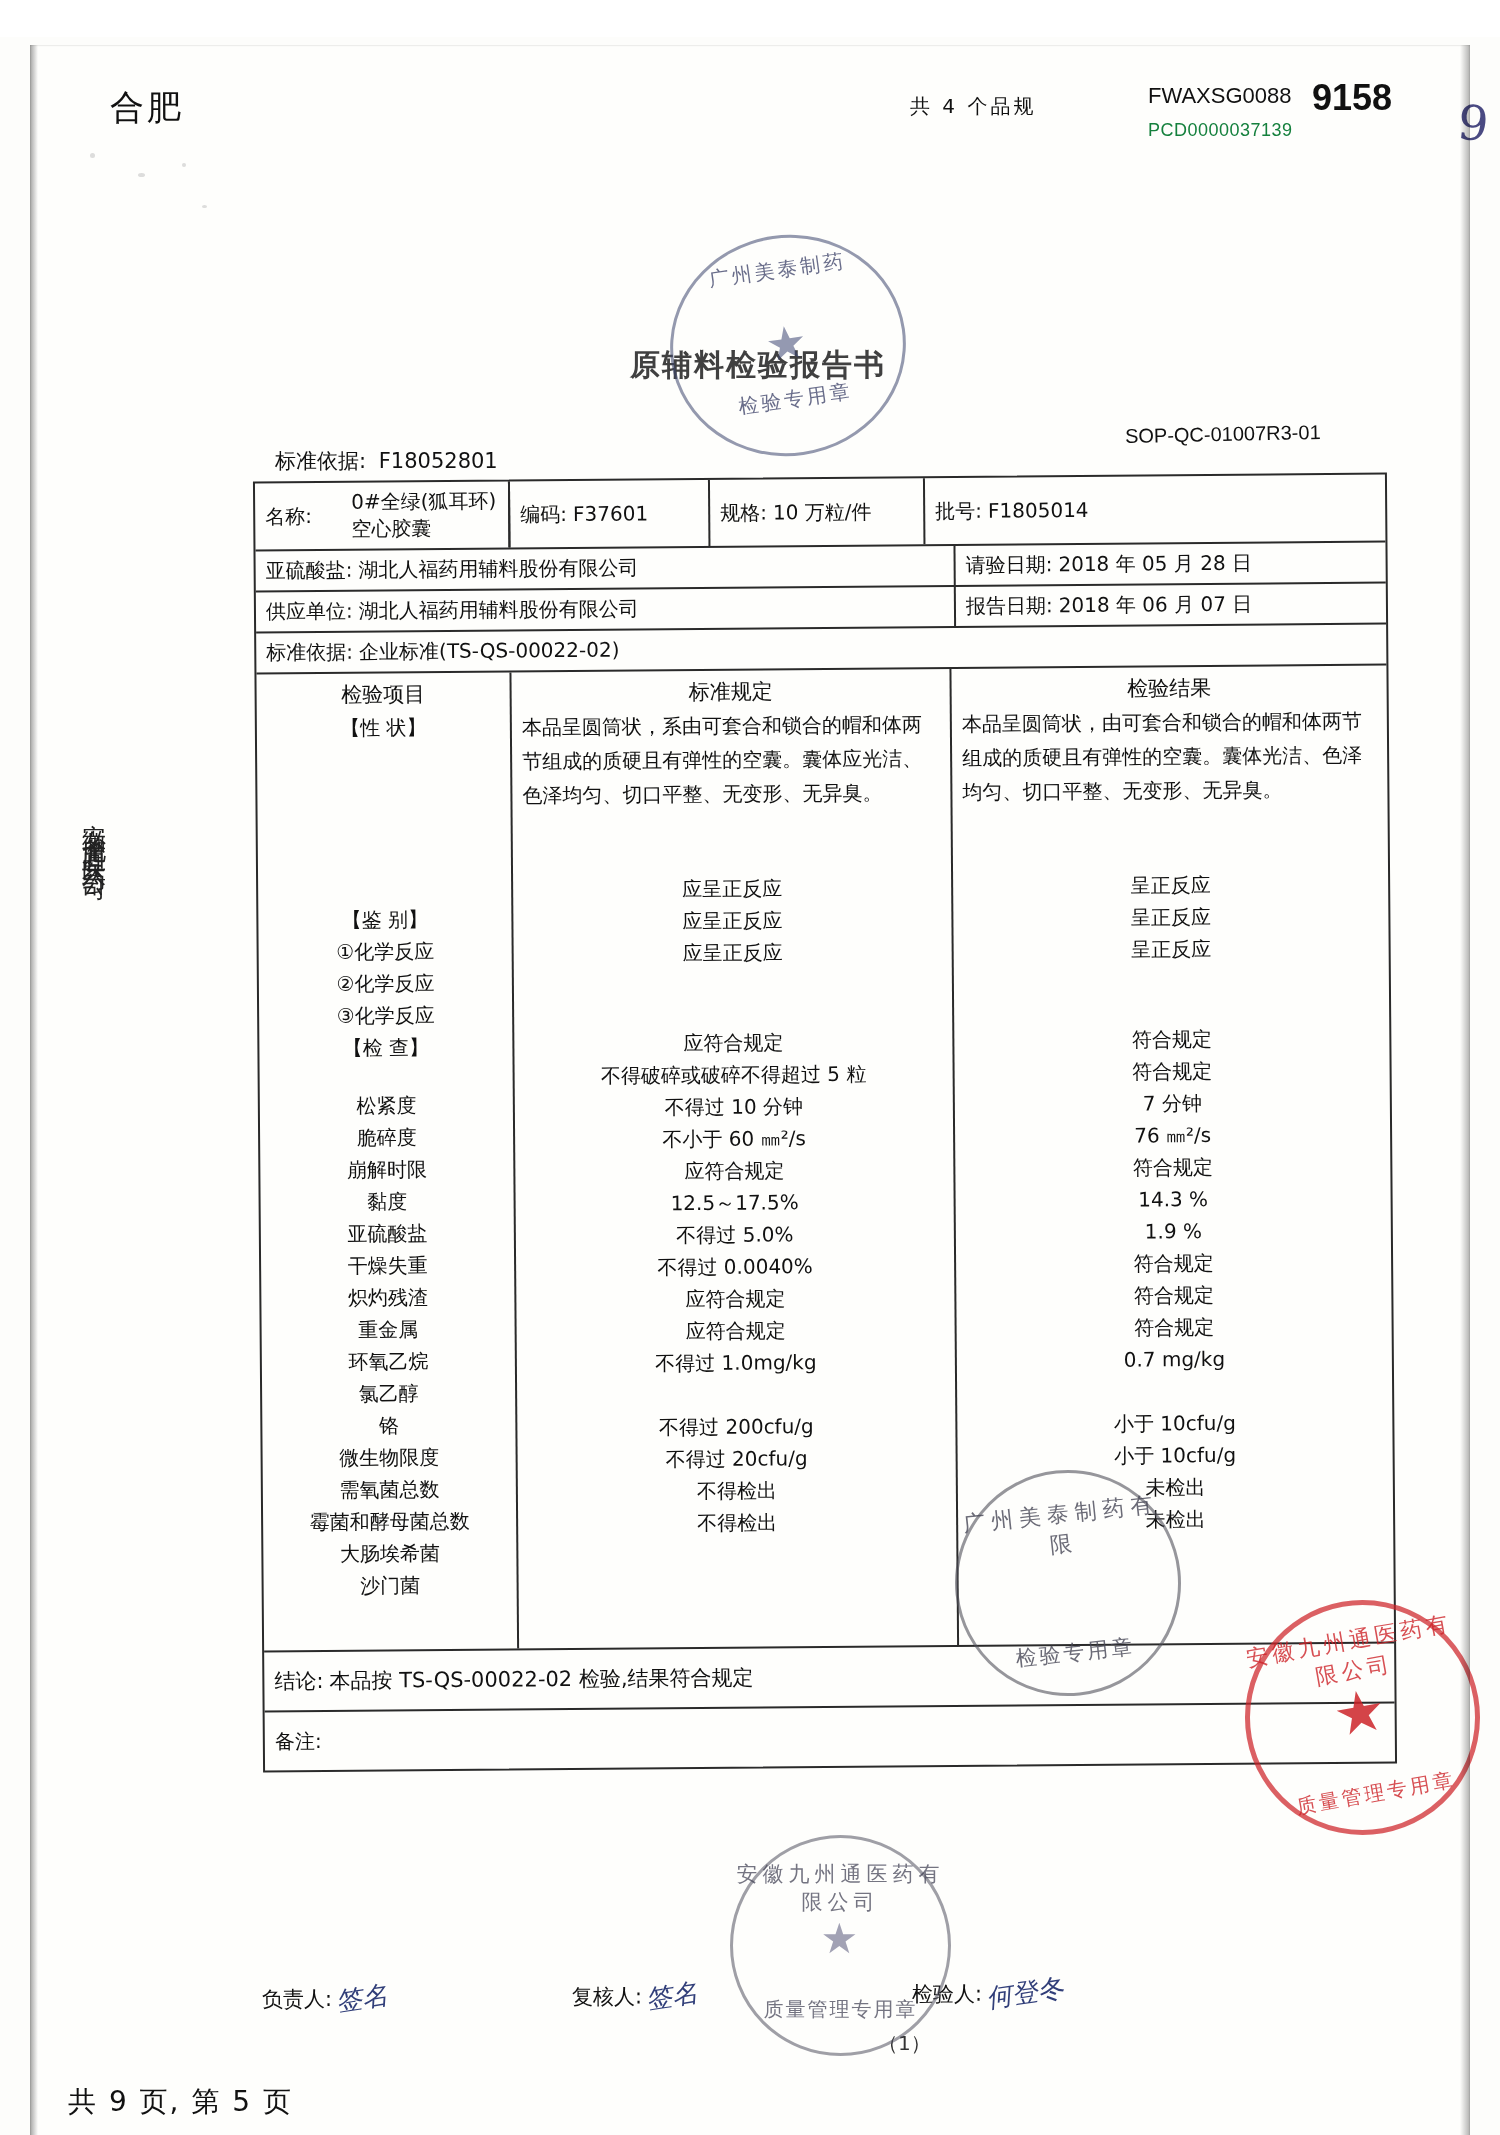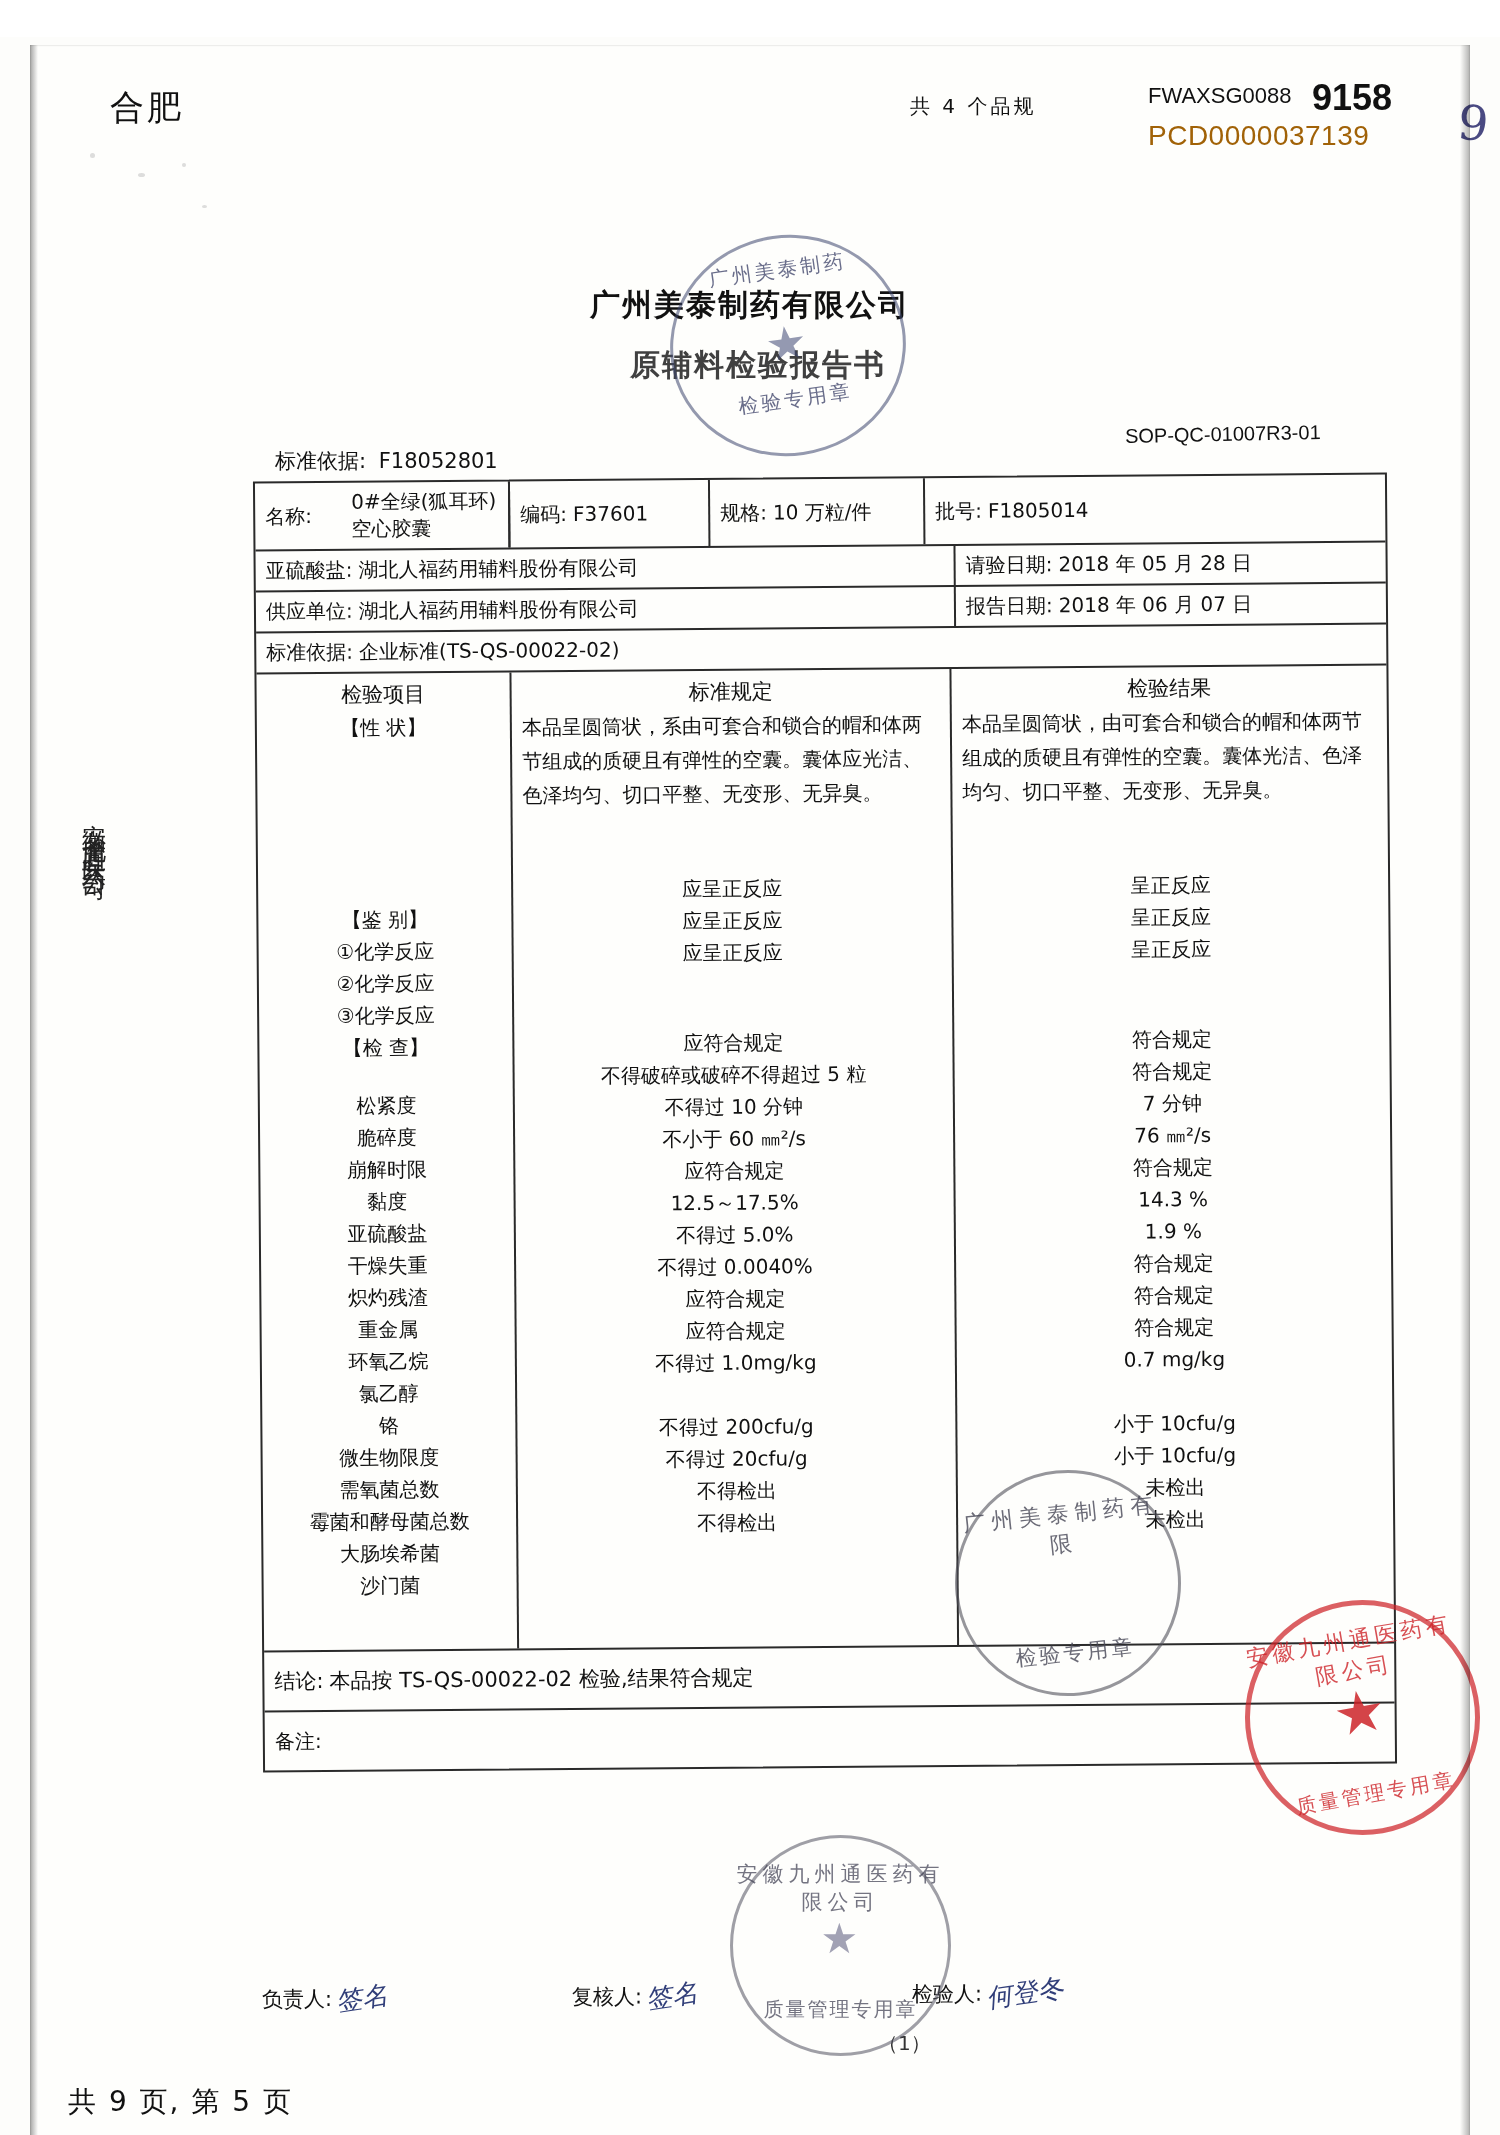--- a/index.html
+++ b/index.html
@@ -67,22 +67,22 @@
   }
   .hdr-code-big {
     left: 1282px; top: 32px;
     font-size: 36px;
     font-weight: bold;
     color: #111;
     font-family: "Liberation Sans", sans-serif;
   }
   .hdr-pcd {
     left: 1118px; top: 75px;
-    font-size: 28px;
-    color: #a16207;
+    font-size: 18px;
+    color: #15803d;
     font-family: "Liberation Sans", sans-serif;
     letter-spacing: 0.5px;
   }
   .hdr-hand9 {
     left: 1428px; top: 50px;
     font-size: 48px;
     color: #2b2b6e;
     font-family: "DejaVu Serif", serif;
     transform: rotate(6deg);
     opacity: .85;
@@ -366,21 +366,20 @@
 
     <div class="abs hdr-city">合肥</div>
     <div class="abs hdr-count">共  4  个品规</div>
     <div class="abs hdr-code-small">FWAXSG0088</div>
     <div class="abs hdr-code-big">9158</div>
     <div class="abs hdr-pcd">PCD0000037139</div>
     <div class="abs hdr-hand9">9</div>
 
     <div class="abs vert-left">安徽省肥西县医药公司</div>
 
-    <div class="abs company-title">广州美泰制药有限公司</div>
     <div class="abs doc-title">原辅料检验报告书</div>
     <div class="abs sop-code">SOP-QC-01007R3-01</div>
     <div class="abs insp-no">
       <span>标准依据:</span>
       <span class="val">F18052801</span>
     </div>
 
     <div class="stamp stamp-top">
       <div class="inner-txt t1">广州美泰制药</div>
       <div class="star">★</div>

